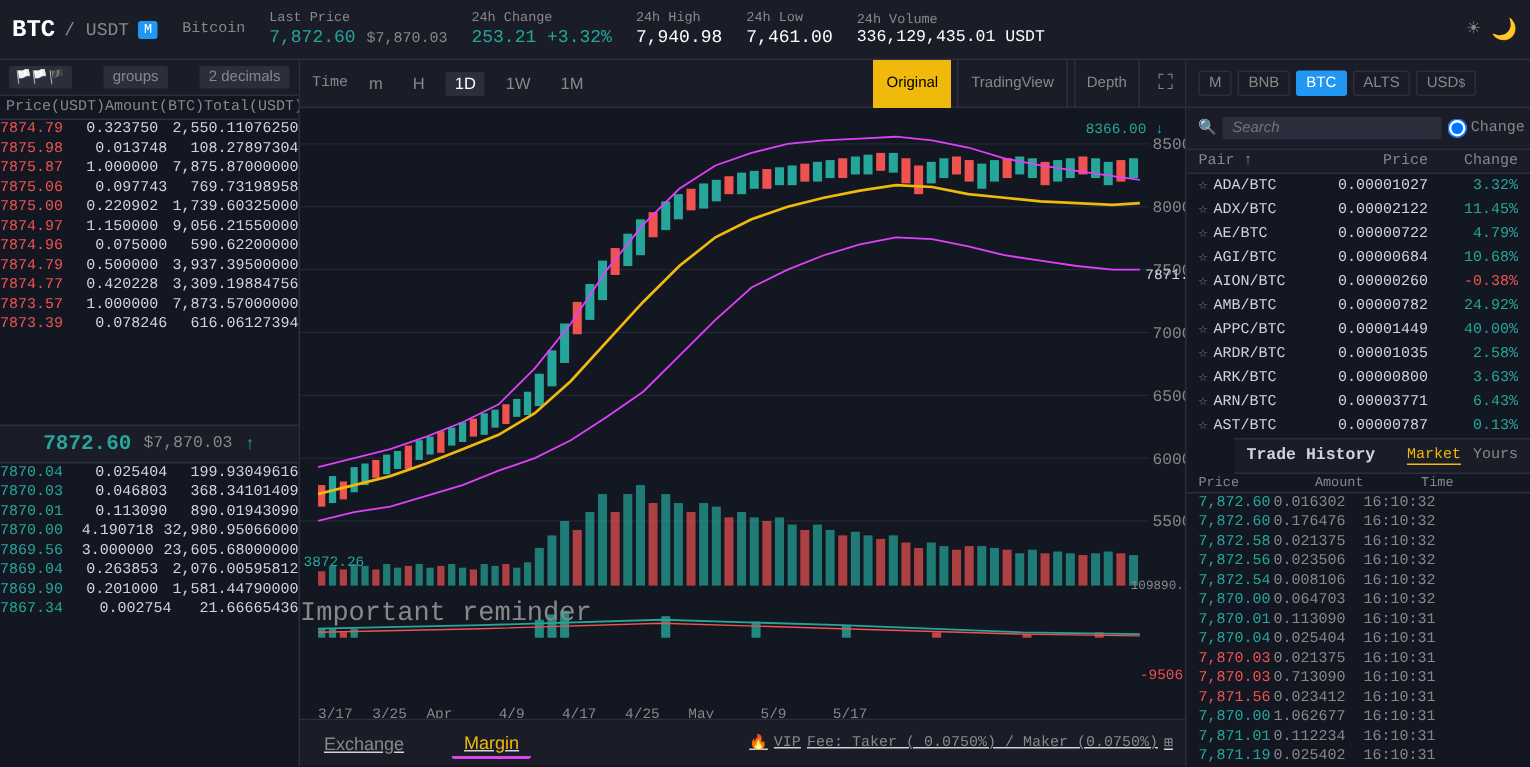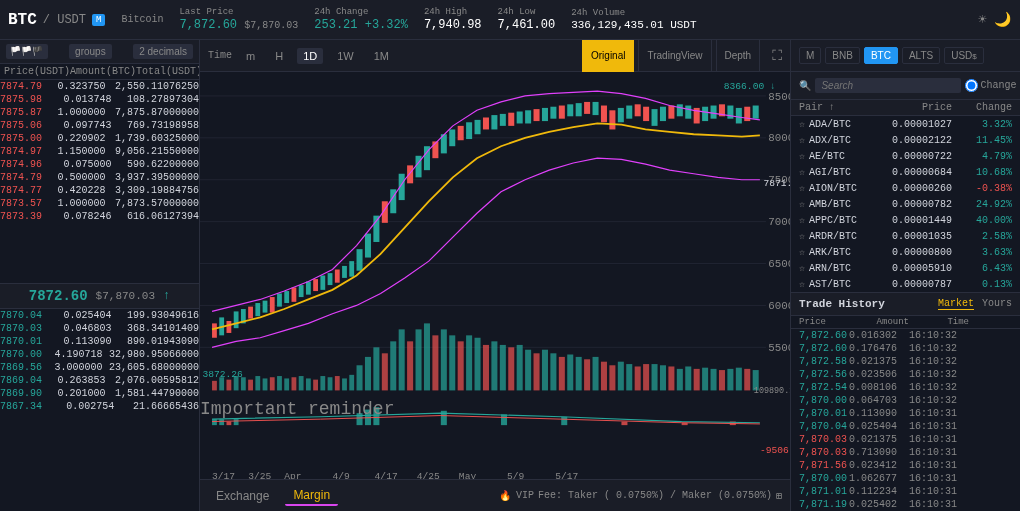--- a/index.html
+++ b/index.html
@@ -167,22 +167,23 @@
     .chart-svg { width: 100%; height: 100%; }
 
     
     .chart-bottom {
       display: flex;
       align-items: center;
       background: #1a1d27;
       border-top: 1px solid #2a2e3d;
       padding: 0 8px;
       height: 32px;
-      gap: 8px;
+      gap: 24px;
       flex-shrink: 0;
+      text-decoration: underline;
     }
     .tab-btn {
       background: none;
       border: none;
       color: #888;
       cursor: pointer;
       padding: 2px 8px;
       font-size: 12px;
       border-radius: 2px;
     }
@@ -278,20 +279,21 @@
     
     .trade-history-header {
       display: flex;
       align-items: center;
       background: #1a1d27;
       border-top: 1px solid #2a2e3d;
       border-bottom: 1px solid #2a2e3d;
       padding: 2px 8px;
       height: 24px;
       gap: 0;
+      margin-left: 32px;
     }
     .th-title { font-size: 11px; color: #d1d4dc; font-weight: bold; }
     .th-tabs { margin-left: auto; display: flex; gap: 8px; }
     .th-tab { font-size: 10px; color: #888; cursor: pointer; }
     .th-tab.active { color: #f0b90b; border-bottom: 1px solid #f0b90b; }
 
     .trade-history-list { overflow: hidden; }
     .th-col-headers {
       display: grid;
       grid-template-columns: 50px 60px 60px;
@@ -801,21 +803,21 @@
       ARK/BTC
     </span>
     <span class="price-val">0.00000800</span>
     <span class="change-val green">3.63%</span>
   </div>
         <div class="pair-row">
     <span class="pair-name">
       <span class="star-icon">☆</span>
       ARN/BTC
     </span>
-    <span class="price-val">0.00005910</span>
+    <span class="price-val">0.00003771</span>
     <span class="change-val green">6.43%</span>
   </div>
         <div class="pair-row">
     <span class="pair-name">
       <span class="star-icon">☆</span>
       AST/BTC
     </span>
     <span class="price-val">0.00000787</span>
     <span class="change-val green">0.13%</span>
   </div>

